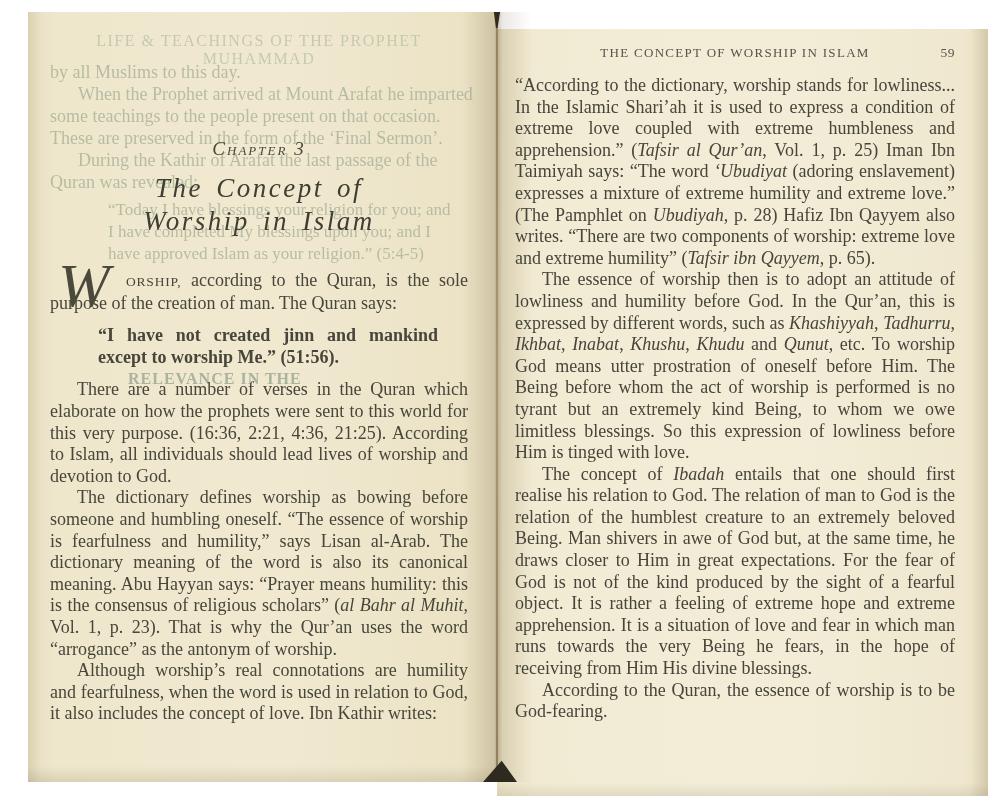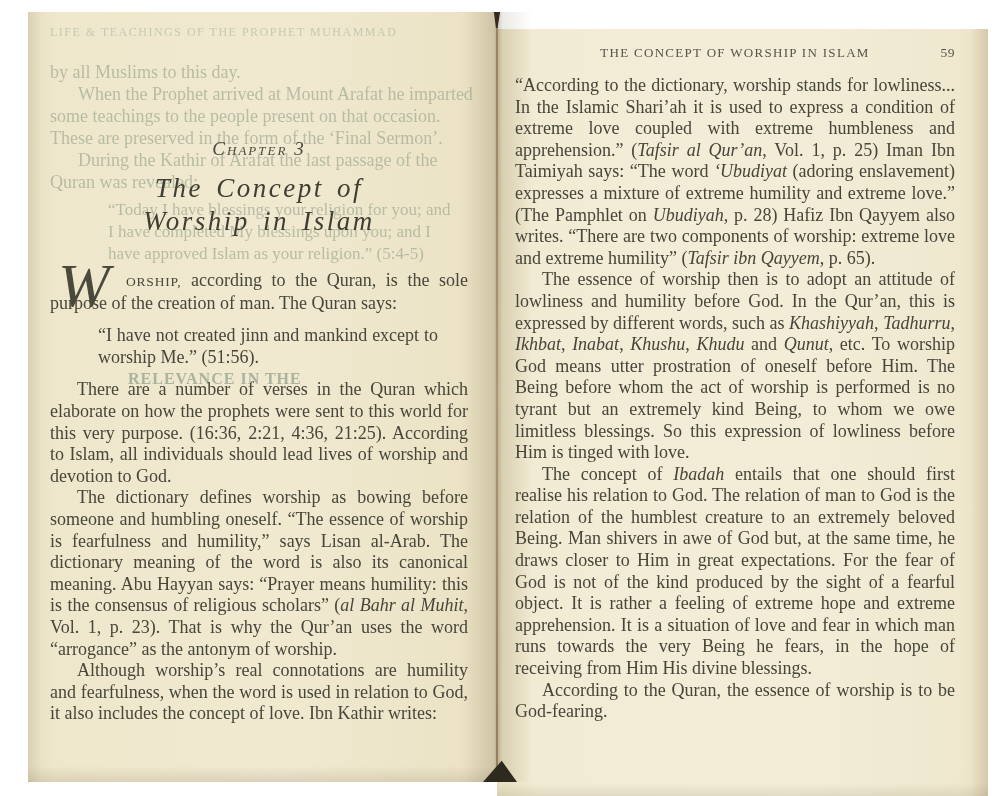--- a/index.html
+++ b/index.html
@@ -59,22 +59,22 @@
   }
   .left-edge-shade{
     position:absolute;top:0;left:0;width:14px;height:770px;
     background:linear-gradient(270deg,rgba(130,105,60,0),rgba(130,105,60,.12));
     pointer-events:none;
   }
 
   
   .ghost{color:#b4baa2;filter:blur(0.4px);opacity:.95;}
   .ghost-running-head{
-    position:absolute;top:13px;left:22px;width:418px;
-    font-size:12px;letter-spacing:1.5px;text-align:left;color:#c3c8b0;
+    position:absolute;top:20px;left:22px;width:418px;
+    font-size:16px;letter-spacing:1.5px;text-align:center;color:#c3c8b0;
     filter:blur(0.6px);
   }
   .ghost-lines{position:absolute;top:50px;left:22px;width:430px;font-size:18px;}
   .ghost-line{position:absolute;white-space:nowrap;}
   .ghost-line:nth-child(1){top:0;left:0;}
   .ghost-line:nth-child(2){top:22px;left:28px;}
   .ghost-line:nth-child(3){top:44px;left:0;}
   .ghost-line:nth-child(4){top:66px;left:0;}
   .ghost-line:nth-child(5){top:88px;left:28px;}
   .ghost-line:nth-child(6){top:110px;left:0;}
@@ -110,20 +110,21 @@
     position:absolute;left:8px;top:-16px;
     font-style:italic;font-size:62px;line-height:1;color:#4a493c;
     text-indent:0;
   }
   .small-caps-lead{
     font-size:13.5px;letter-spacing:.8px;
   }
   .quote-block{
     margin:11px 0 !important;padding-left:48px;padding-right:30px;
     text-align:justify;
+    font-weight:bold;
   }
 
   
   .running-head-row{
     position:absolute;top:16px;left:18px;width:440px;color:#55534a;
   }
   .running-head-center{
     display:block;text-align:center;font-size:13px;letter-spacing:1.3px;
   }
   .page-number{

